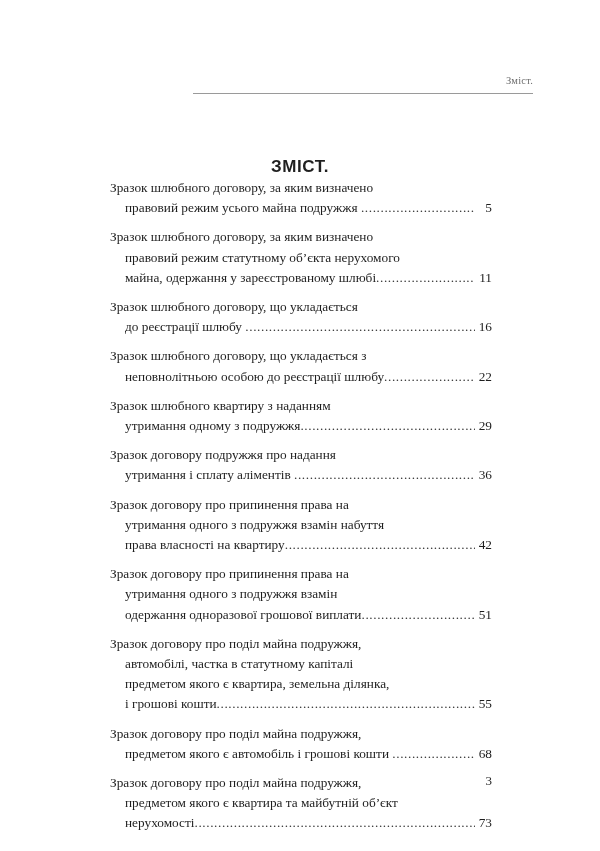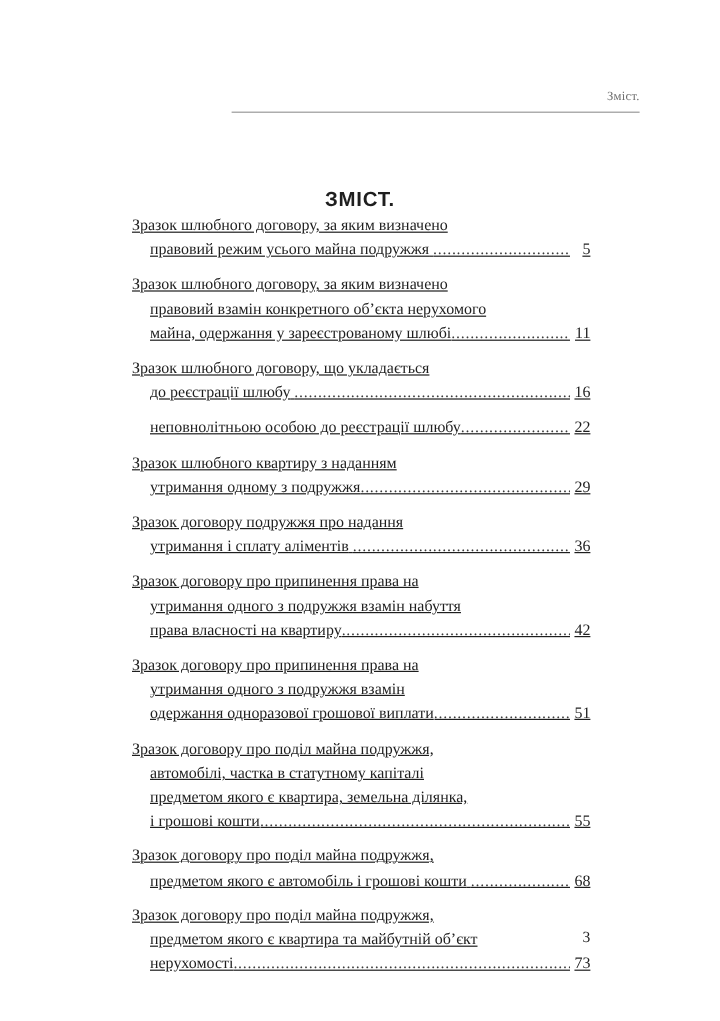--- a/index.html
+++ b/index.html
@@ -67,21 +67,20 @@
     position: absolute;
     left: 110px;
     top: 178px;
     width: 382px;
   }
   .toc-entry {
     margin-bottom: 9px;
     font-size: 13.3px;
     line-height: 20.2px;
     color: #1e1e1e;
-    text-decoration: underline;
   }
   .toc-entry:last-child {
     margin-bottom: 0;
   }
 
   
   .toc-line {
     display: block;
     white-space: nowrap;
   }
@@ -144,36 +143,37 @@
       <div class="toc-entry">
         <div class="toc-line">Зразок шлюбного договору, за яким визначено</div>
         <div class="toc-line indent last gap">
           <span class="entry-text">правовий режим усього майна подружжя</span>
           <span class="leader">....................................................................................................................................................................................................................................................................................................................................................................................................................................</span>
           <span class="page-num">5</span>
         </div>
       </div>
       <div class="toc-entry">
         <div class="toc-line">Зразок шлюбного договору, за яким визначено</div>
-        <div class="toc-line indent">правовий взамін конкретного об’єкта нерухомого</div>
+        <div class="toc-line indent">правовий режим статутному об’єкта нерухомого</div>
         <div class="toc-line indent last">
           <span class="entry-text">майна, одержання у зареєстрованому шлюбі</span>
           <span class="leader">.............................................................................................................................................................................................................................................................................................................................................................................................................................</span>
           <span class="page-num">11</span>
         </div>
       </div>
       <div class="toc-entry">
         <div class="toc-line">Зразок шлюбного договору, що укладається</div>
         <div class="toc-line indent last gap">
           <span class="entry-text">до реєстрації шлюбу</span>
           <span class="leader">.............................................................................................................................................................................................................................................................................................................................................................................................................................................................</span>
           <span class="page-num">16</span>
         </div>
       </div>
       <div class="toc-entry">
+        <div class="toc-line">Зразок шлюбного договору, що укладається з</div>
         <div class="toc-line indent last">
           <span class="entry-text">неповнолітньою особою до реєстрації шлюбу</span>
           <span class="leader">.............................................................................................................................................................................................................................................................................................................................................................................................................................</span>
           <span class="page-num">22</span>
         </div>
       </div>
       <div class="toc-entry">
         <div class="toc-line">Зразок шлюбного квартиру з наданням</div>
         <div class="toc-line indent last">
           <span class="entry-text">утримання одному з подружжя</span>

